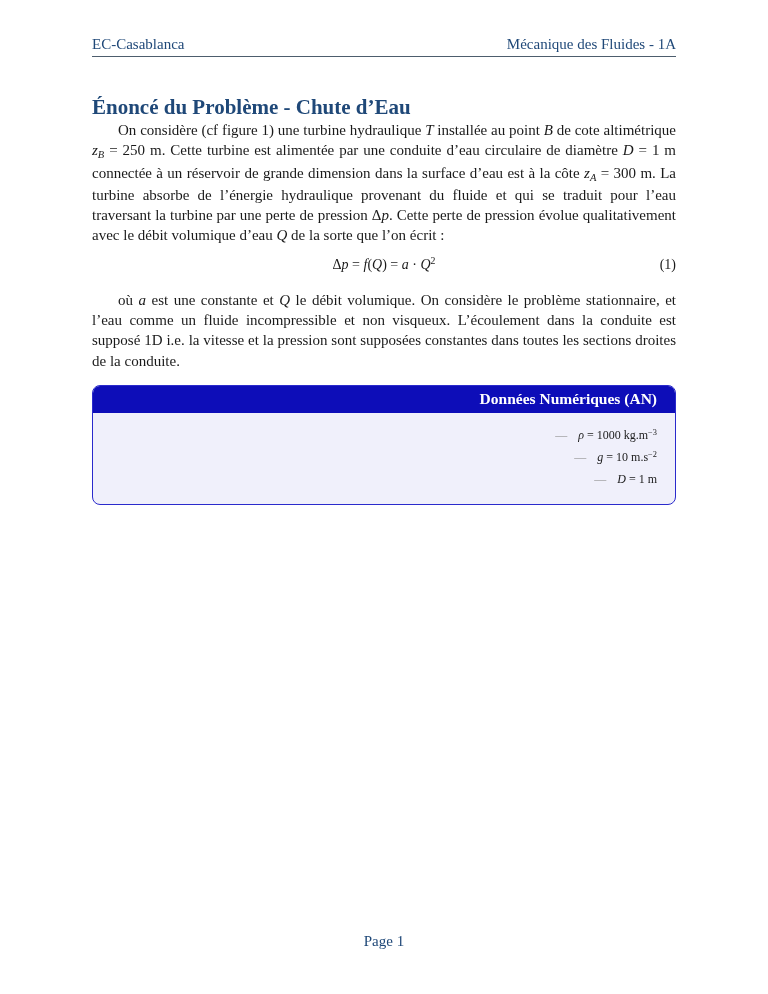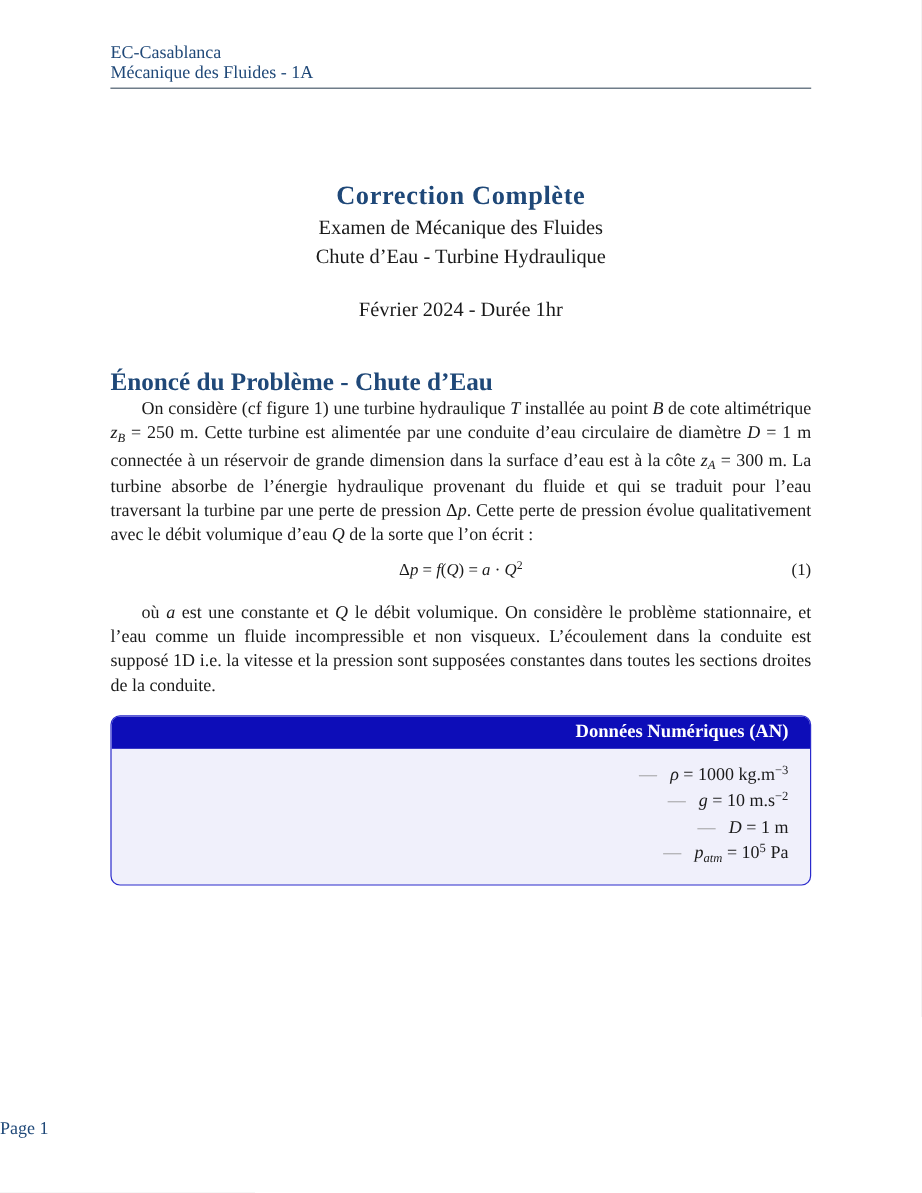--- a/index.html
+++ b/index.html
@@ -6,21 +6,21 @@
   html,body { background:#e8e8e8; }
   .page {
     position:relative; width:768px; height:994px; background:#ffffff;
     margin:0 auto; overflow:hidden;
     font-family:"Liberation Serif","DejaVu Serif",serif;
     color:#1a1a1a;
   }
   .content { position:absolute; left:92px; top:36px; width:584px; }
 
   .header-row { display:flex; justify-content:space-between; align-items:baseline;
-    font-size:15px; color:var(--accent,#1F4878);flex-direction:column; }
+    font-size:15px; color:var(--accent,#1F4878); }
   .header-rule { border:none; border-top:1.5px solid #4d5d6d; margin-top:3px; }
 
   .title-block { text-align:center; margin-top:76px; }
   .doc-title { font-size:22px; font-weight:bold; color:var(--accent,#1F4878); letter-spacing:0.5px; }
   .subtitle { font-size:17px; line-height:21px; margin-top:3px; }
   .date-line { font-size:17px; margin-top:24px; }
 
   .section-heading { margin-top:38px; font-size:21px; font-weight:bold;
     color:var(--accent,#1F4878); }
 
@@ -34,62 +34,55 @@
 
   .seg-i { font-style:italic; }
   .seg-sub { font-size:0.7em; font-style:italic; position:relative; top:0.3em; }
   .seg-sup { font-size:0.7em; position:relative; top:-0.5em; }
 
   .databox { margin-top:14px; border:1.5px solid var(--box-border,#2A2ACC);
     border-radius:8px; overflow:hidden; background:var(--box-body-bg,#F0F0FB);text-align:right; }
   .databox-header { background:var(--box-header-bg,#0D0DB8); color:#ffffff;
     font-weight:bold; font-size:15.5px; padding:4px 18px 5px 18px; }
   .databox-body { padding:12px 18px 14px 38px; }
-  .db-item { font-size:15px; line-height:21px; }
+  .db-item { font-size:12px; line-height:21px; }
   .db-dash { color:var(--dash,#999999); margin-right:11px; }
 
   .footer { position:absolute; bottom:44px; left:0; width:100%;
-    text-align:left; font-size:15px; color:var(--accent,#1F4878); }
+    text-align:center; font-size:15px; color:var(--accent,#1F4878); }
 </style>
 </head>
 <body>
 
 <div class="page">
   <div class="content">
 
     <div class="header-row">
       <span>EC-Casablanca</span>
       <span>Mécanique des Fluides - 1A</span>
     </div>
     <hr class="header-rule">
 
-    <div class="title-block">
-      <div class="doc-title">Correction Complète</div>
-      <div class="subtitle">Examen de Mécanique des Fluides</div>
-      <div class="subtitle">Chute d’Eau - Turbine Hydraulique</div>
-      <div class="date-line">Février 2024 - Durée 1hr</div>
-    </div>
 
     <div class="section-heading">Énoncé du Problème - Chute d’Eau</div>
 
     <p class="para"><span class="seg-n">On considère (cf figure 1) une turbine hydraulique </span><span class="seg-i">T</span><span class="seg-n"> installée au point </span><span class="seg-i">B</span><span class="seg-n"> de cote altimétrique </span><span class="seg-i">z</span><span class="seg-sub">B</span><span class="seg-n"> = 250 m. Cette turbine est alimentée par une conduite d’eau circulaire de diamètre </span><span class="seg-i">D</span><span class="seg-n"> = 1 m connectée à un réservoir de grande dimension dans la surface d’eau est à la côte </span><span class="seg-i">z</span><span class="seg-sub">A</span><span class="seg-n"> = 300 m. La turbine absorbe de l’énergie hydraulique provenant du fluide et qui se traduit pour l’eau traversant la turbine par une perte de pression Δ</span><span class="seg-i">p</span><span class="seg-n">. Cette perte de pression évolue qualitativement avec le débit volumique d’eau </span><span class="seg-i">Q</span><span class="seg-n"> de la sorte que l’on écrit :</span></p>
 
     <div class="equation">
       <span><span class="seg-n">Δ</span><span class="seg-i">p</span><span class="seg-n"> = </span><span class="seg-i">f</span><span class="seg-n">(</span><span class="seg-i">Q</span><span class="seg-n">) = </span><span class="seg-i">a</span><span class="seg-n"> · </span><span class="seg-i">Q</span><span class="seg-sup">2</span></span>
       <span class="eq-num">(1)</span>
     </div>
 
     <p class="para no-top"><span class="seg-n">où </span><span class="seg-i">a</span><span class="seg-n"> est une constante et </span><span class="seg-i">Q</span><span class="seg-n"> le débit volumique. On considère le problème stationnaire, et l’eau comme un fluide incompressible et non visqueux. L’écoulement dans la conduite est supposé 1D i.e. la vitesse et la pression sont supposées constantes dans toutes les sections droites de la conduite.</span></p>
 
     <div class="databox">
       <div class="databox-header">Données Numériques (AN)</div>
       <div class="databox-body">
         <div class="db-item"><span class="db-dash">—</span><span><span class="seg-i">ρ</span><span class="seg-n"> = 1000 kg.m</span><span class="seg-sup">−3</span></span></div>
         <div class="db-item"><span class="db-dash">—</span><span><span class="seg-i">g</span><span class="seg-n"> = 10 m.s</span><span class="seg-sup">−2</span></span></div>
         <div class="db-item"><span class="db-dash">—</span><span><span class="seg-i">D</span><span class="seg-n"> = 1 m</span></span></div>
-        <div class="db-item"><span class="db-dash">—</span><span><span class="seg-i">p</span><span class="seg-sub">atm</span><span class="seg-n"> = 10</span><span class="seg-sup">5</span><span class="seg-n"> Pa</span></span></div>
       </div>
     </div>
 
   </div>
 
   <div class="footer">Page 1</div>
 </div>
 
 </body></html>

